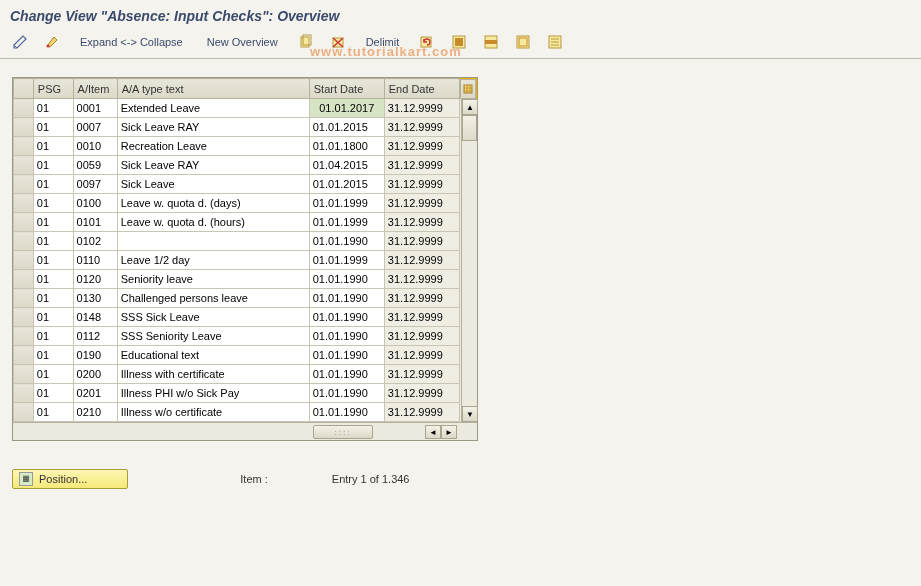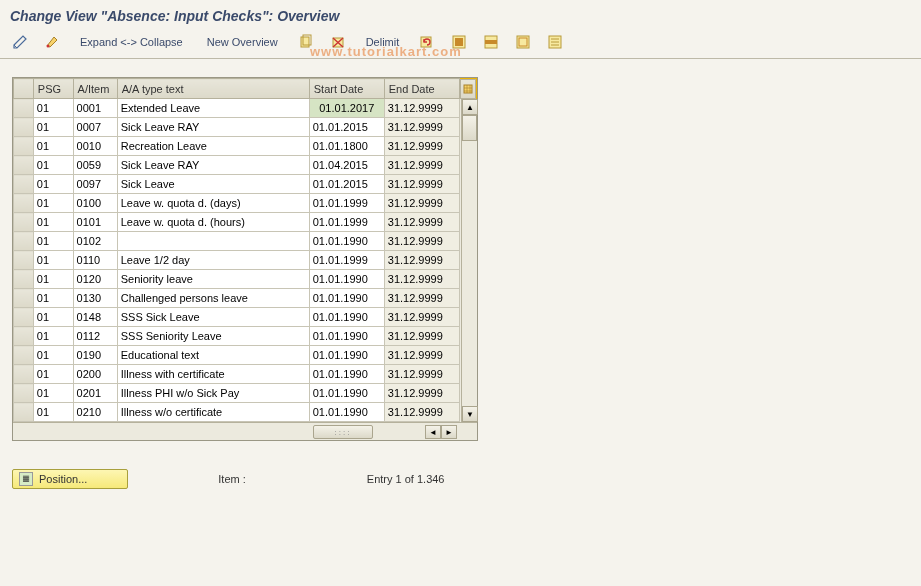--- a/index.html
+++ b/index.html
@@ -165,22 +165,22 @@
       border: 1px solid #a89f3c;
       background: linear-gradient(#fdf6b3,#f6e97a);
       border-radius: 2px;
       cursor: pointer;
       font-size: 11px;
       color:#333;
     }
     .pos-btn .ico {
       width:14px;height:14px;display:inline-block;border:1px solid #999;background:#d7ecc6;font-size:8px;text-align:center;line-height:12px;
     }
-    .item-label { margin-left: 78px; color:#333; }
-    .entry-label { margin-left: 109px; color:#333; }
+    .item-label { margin-left: 100px; color:#333; }
+    .entry-label { margin-left: 52px; color:#333; }
   </style>
 </head>
 <body>
 
 <div class="title-bar">Change View "Absence: Input Checks": Overview</div>
 
 <div class="toolbar">
   <span class="tb-icon">
     <svg width="16" height="16" viewBox="0 0 16 16">
         <path d="M2 11 L11 2 L14 5 L5 14 L2 14 Z" fill="none" stroke="#4a6a9a" stroke-width="1.2"></path>

